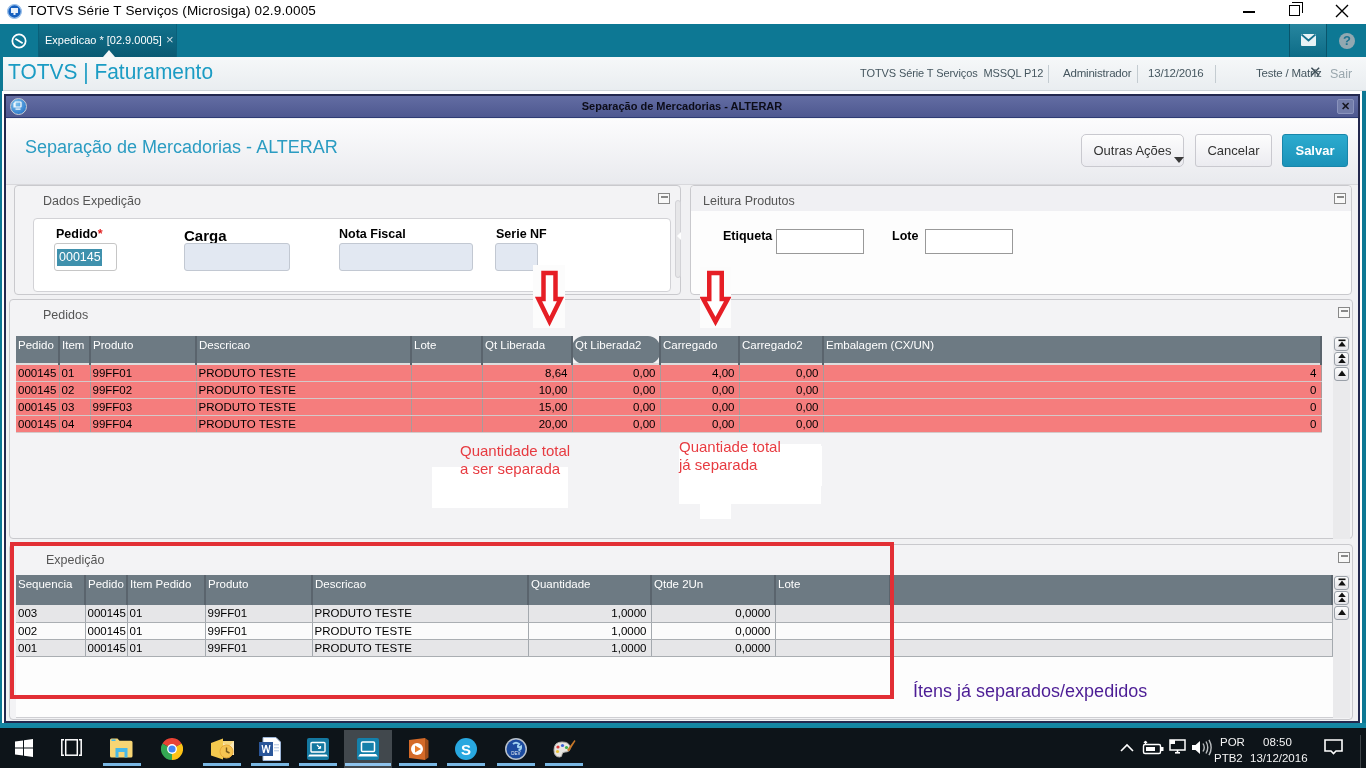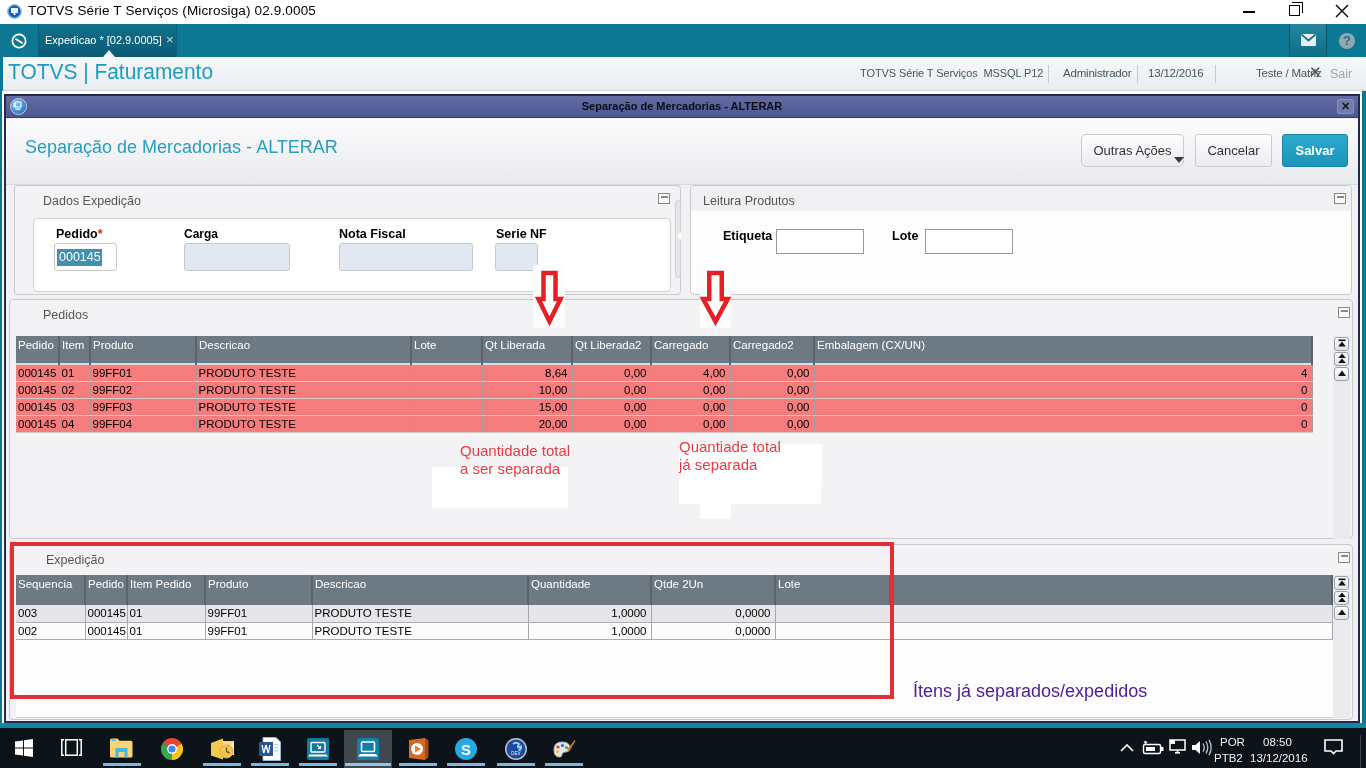--- a/index.html
+++ b/index.html
@@ -103,21 +103,21 @@
   <div class="abs" style="left:8px;top:89px;width:667px;height:110px;background:#f3f3f5;border:1px solid #c9c9cd;border-radius:4px;">
     <div class="abs" style="left:28px;top:8px;font-size:12.5px;color:#555;">Dados Expedição</div>
     <div class="abs" style="left:643px;top:7px;width:12px;height:11px;border:1px solid #888;background:#f8f8f8;">
         <div style="margin:1.5px 1.5px 0;height:2px;background:#888;"></div>
       </div>
     <div class="abs" style="left:18px;top:32px;width:638px;height:74px;background:#fff;border:1px solid #d2d2d6;border-radius:4px;">
       <div class="abs" style="left:22px;top:8px;font-size:12.5px;font-weight:bold;color:#000;">Pedido<span style="color:#e02020;">*</span></div>
       <div class="abs" style="left:20px;top:24px;width:63px;height:28px;background:#fff;border:1px solid #c6c6c6;border-radius:3px;">
         <span class="abs" style="left:2px;top:5px;font-size:12.5px;background:#3f91ad;color:#fff;padding:1px 1px 2px 2px;">000145</span>
       </div>
-      <div class="abs" style="left:150px;top:8px;font-size:12px;font-weight:bold;color:#000;">Carga</div>
+      <div class="abs" style="left:150px;top:8px;font-size:15px;font-weight:bold;color:#000;">Carga</div>
       <div class="abs" style="left:150px;top:24px;width:106px;height:28px;background:#e2e8f2;border:1px solid #c2c8d2;border-radius:3px;"></div>
       <div class="abs" style="left:305px;top:8px;font-size:12.5px;font-weight:bold;color:#000;">Nota Fiscal</div>
       <div class="abs" style="left:305px;top:24px;width:134px;height:28px;background:#e2e8f2;border:1px solid #c2c8d2;border-radius:3px;"></div>
       <div class="abs" style="left:462px;top:8px;font-size:12.5px;font-weight:bold;color:#000;">Serie NF</div>
       <div class="abs" style="left:461px;top:24px;width:43px;height:28px;background:#e2e8f2;border:1px solid #c2c8d2;border-radius:3px;"></div>
     </div>
   </div>
 
   <div class="abs" style="left:669px;top:104px;width:6px;height:78px;background:#e6e6e8;border:1px solid #d2d2d6;border-radius:3px;"></div>
   <div class="abs" style="left:671px;top:136px;width:0;height:0;border-top:4px solid transparent;border-bottom:4px solid transparent;border-right:4.5px solid #fff;"></div>
@@ -141,21 +141,21 @@
       </div>
     <table id="pedtable" class="abs ptab" style="left:6px;top:36px;">
       <tbody>
           <tr class="ph">
             <td style="width:43px;">Pedido</td>
             <td style="width:31px;">Item</td>
             <td style="width:106px;">Produto</td>
             <td style="width:215px;">Descricao</td>
             <td style="width:71px;">Lote</td>
             <td style="width:90px;">Qt Liberada</td>
-            <td style="width:79px;">Qt Liberada2</td>
+            <td style="width:88px;border-radius:12px;">Qt Liberada2</td>
             <td style="width:79px;">Carregado</td>
             <td style="width:84px;">Carregado2</td>
             <td style="width:498px;">Embalagem (CX/UN)</td>
           </tr>
       <tr class="pr pg">
             <td>000145</td>
             <td>01</td>
             <td>99FF01</td>
             <td>PRODUTO TESTE</td>
             <td></td>
@@ -248,20 +248,31 @@
             <td>01</td>
             <td>99FF01</td>
             <td>PRODUTO TESTE</td>
             <td class="n">1,0000</td>
             <td class="n">0,0000</td>
             <td></td>
             <td></td>
           </tr>
       <tr class="er">
             <td>002</td>
+            <td>000145</td>
+            <td>01</td>
+            <td>99FF01</td>
+            <td>PRODUTO TESTE</td>
+            <td class="n">1,0000</td>
+            <td class="n">0,0000</td>
+            <td></td>
+            <td></td>
+          </tr>
+      <tr class="er eg">
+            <td>001</td>
             <td>000145</td>
             <td>01</td>
             <td>99FF01</td>
             <td>PRODUTO TESTE</td>
             <td class="n">1,0000</td>
             <td class="n">0,0000</td>
             <td></td>
             <td></td>
           </tr>
     </tbody>

